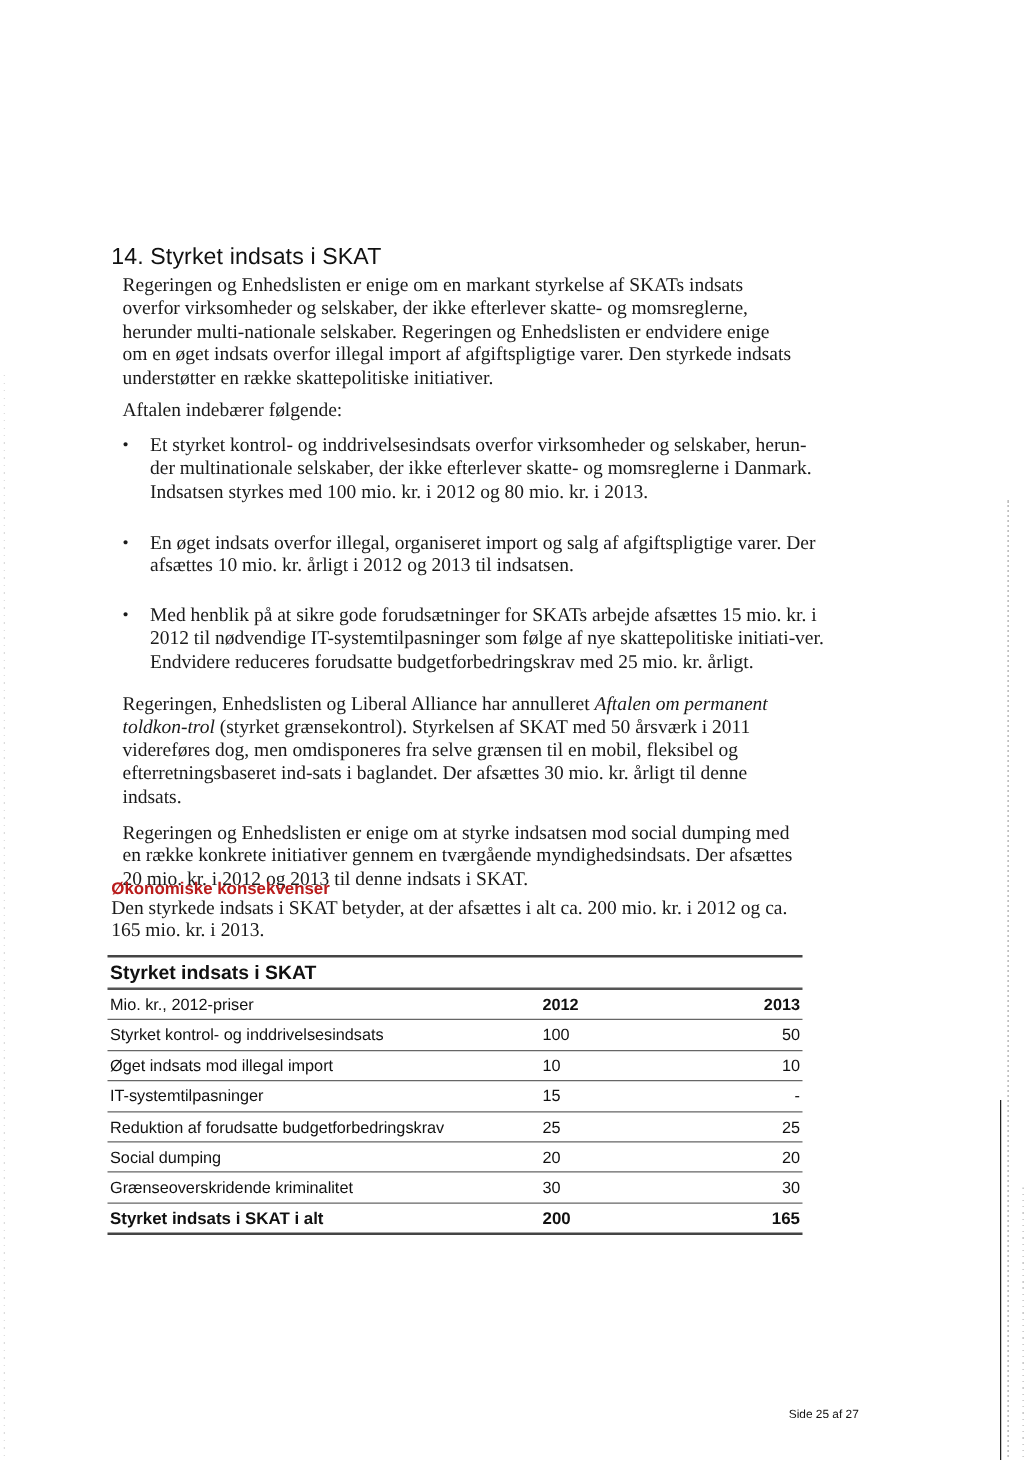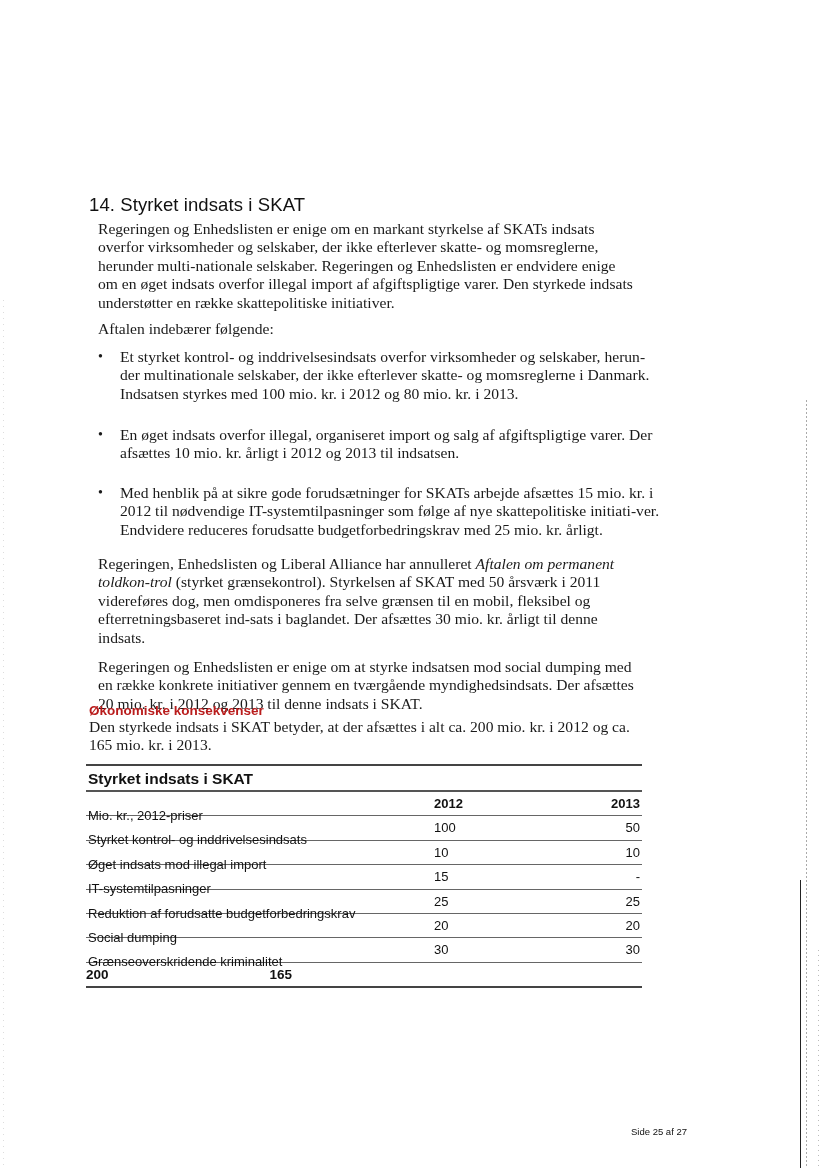--- a/index.html
+++ b/index.html
@@ -33,21 +33,21 @@
     .p5 { top: 718px; left: 89px; width: 550px; }
     .table {
       position: absolute; left: 86px; top: 764px; width: 556px;
       font-family: Liberation Sans, sans-serif; font-size: 13px; color: #111;
     }
     .tbl-title {
       border-top: 2px solid #444; border-bottom: 2px solid #555;
       height: 24px; line-height: 26px; font-weight: bold; font-size: 15.5px; padding-left: 2px;
     }
     .tr { display: flex; height: 23.4px; line-height: 23px; border-bottom: 1.6px solid #666; }
-    .tr .c0 { flex: 1; padding-left: 2px; margin-top: 12px; }
+    .tr .c0 { flex: 1; padding-left: 2px; }
     .tr .c1 { width: 80px; text-align: left; margin-right: 66px; }
     .tr .c2 { width: 60px; text-align: right; padding-right: 2px; }
     .tr.hdr .c1, .tr.hdr .c2 { font-weight: bold; }
     .tr.total { font-weight: bold; font-size: 13.5px; border-bottom: 2px solid #444; }
     .footer {
       position: absolute; left: 631px; top: 1126px;
       font-family: "Liberation Sans", sans-serif; font-size: 9.5px; color: #111;
     }
     .scanline { position: absolute; width: 1px; }
     .s1 { left: 800px; top: 880px; height: 288px; background: #222; }
@@ -123,19 +123,20 @@
       <span class="c0">Social dumping</span>
       <span class="c1">20</span>
       <span class="c2">20</span>
     </div>
     <div class="tr">
       <span class="c0">Grænseoverskridende kriminalitet</span>
       <span class="c1">30</span>
       <span class="c2">30</span>
     </div>
     <div class="tr total">
+      <span class="c0">Styrket indsats i SKAT i alt</span>
       <span class="c1">200</span>
       <span class="c2">165</span>
     </div>
   </div>
 
   <div class="footer">Side 25 af 27</div>
 </div>
 
 </body></html>

